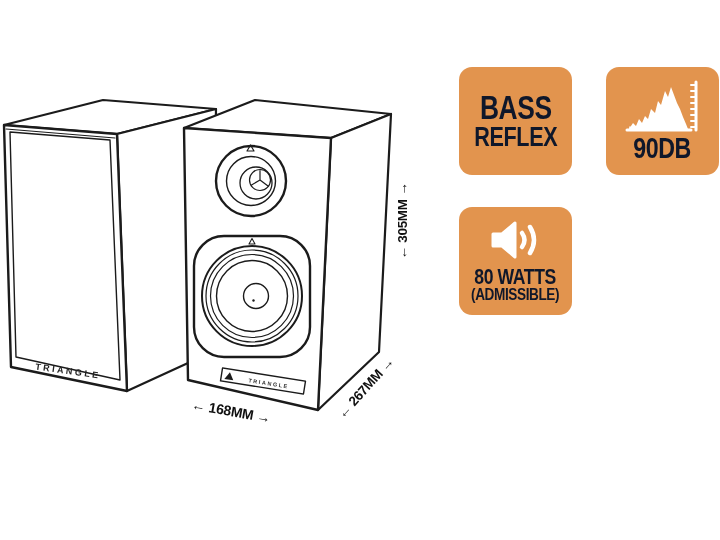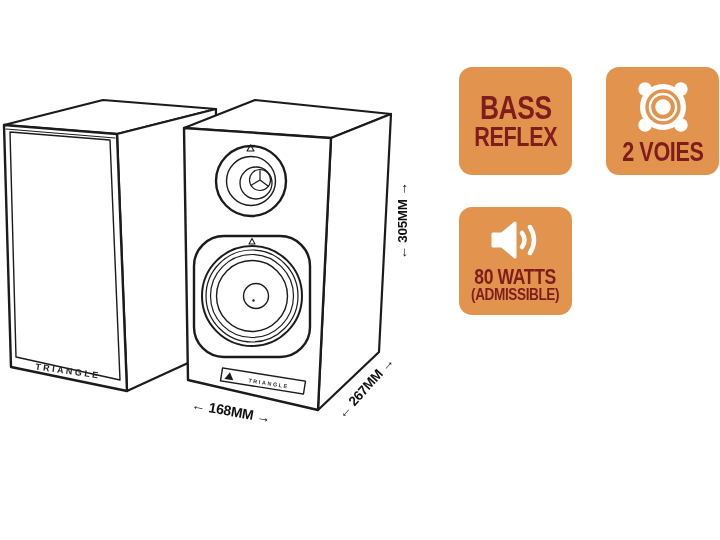--- a/index.html
+++ b/index.html
@@ -7,21 +7,21 @@
     position:relative;width:720px;height:540px;background:#fff;overflow:hidden;
     font-family:"Liberation Sans","DejaVu Sans",sans-serif;
   }
   .drawing{position:absolute;left:0;top:0;}
   .badges{
     position:absolute;left:459px;top:67px;
     display:grid;grid-template-columns:113px 113px;grid-auto-rows:108px;
     column-gap:34px;row-gap:32px;
   }
   .badge{
-    background:var(--badge,#E2944E);border-radius:13px;color:#7f1d1d;
+    background:var(--badge,#E2944E);border-radius:13px;color:#0f172a;
     display:flex;flex-direction:column;align-items:center;justify-content:center;
     text-align:center;overflow:hidden;
   }
   .condense{transform:scaleX(.8);transform-origin:center;}
   .btxt{font-weight:bold;line-height:.98;letter-spacing:-.5px;white-space:nowrap;}
   .l-xxl{font-size:33px;}
   .l-xl{font-size:29px;}
   .l-lg{font-size:27px;}
   .l-md{font-size:22px;}
   .l-sm{font-size:19px;}
@@ -88,39 +88,39 @@
 
   <div class="badges">
 
     <div class="badge">
       <div class="btxt condense">
         <div class="l-xxl">BASS</div>
         <div class="l-lg">REFLEX</div>
       </div>
     </div>
 
+    <div class="badge">
+      <svg class="icon" width="76" height="52" viewBox="0 0 76 52">
+        <g stroke="#fff" fill="none" stroke-linecap="round">
+          <path fill="#fff" stroke="none" d="M4,49 L8,43 L11,46 L14,39 L17,43 L20,36 L23,39 L26,29 L30,33 L33,21
+                   L36,25 L40,11 L43,17 L46,7 L49,15 L52,23 L55,29 L58,37 L61,44 L63,49 Z"></path>
+          <path d="M2,50 L66,50" stroke-width="3"></path>
+          <path d="M5,50 v-3 M10,50 v-3 M15,50 v-3 M20,50 v-3 M25,50 v-3 M30,50 v-3
+                   M35,50 v-3 M40,50 v-3 M45,50 v-3 M50,50 v-3 M55,50 v-3 M60,50 v-3" stroke-width="1.6"></path>
+          <path d="M71,2 L71,50" stroke-width="3"></path>
+          <path d="M71,5 h-5 M71,11 h-5 M71,17 h-5 M71,23 h-5 M71,29 h-5 M71,35 h-5 M71,41 h-5 M71,47 h-5" stroke-width="2"></path>
+        </g>
+      </svg>
+      <div class="btxt condense mt2">
+        <div class="l-xl">90DB</div>
+      </div>
+    </div>
 
 
 
-    <div class="badge">
-      <svg class="icon" width="62" height="60" viewBox="0 0 64 62">
-        <g fill="#fff" stroke="none">
-          <circle cx="13.5" cy="12.5" r="7"></circle>
-          <circle cx="50.5" cy="12.5" r="7"></circle>
-          <circle cx="13.5" cy="49.5" r="7"></circle>
-          <circle cx="50.5" cy="49.5" r="7"></circle>
-          <circle cx="32" cy="31" r="8"></circle>
-        </g>
-        <circle cx="32" cy="31" r="21" fill="none" stroke="#fff" stroke-width="5.5"></circle>
-        <circle cx="32" cy="31" r="13.5" fill="none" stroke="#fff" stroke-width="2.5"></circle>
-      </svg>
-      <div class="btxt condense mt2">
-        <div class="l-lg">2 VOIES</div>
-      </div>
-    </div>
 
     <div class="badge">
       <svg class="icon" width="54" height="44" viewBox="0 0 54 44">
         <path d="M4,16 L13,16 L26,5 L26,39 L13,28 L4,28 Z" fill="#fff" stroke="#fff" stroke-width="3" stroke-linejoin="round"></path>
         <path d="M33,15 Q38,22 33,29" fill="none" stroke="#fff" stroke-width="4.5" stroke-linecap="round"></path>
         <path d="M41,9 Q49,22 41,35" fill="none" stroke="#fff" stroke-width="4.5" stroke-linecap="round"></path>
       </svg>
       <div class="btxt condense mt4">
         <div class="l-md">80 WATTS</div>
         <div class="l-xs">(ADMISSIBLE)</div>

